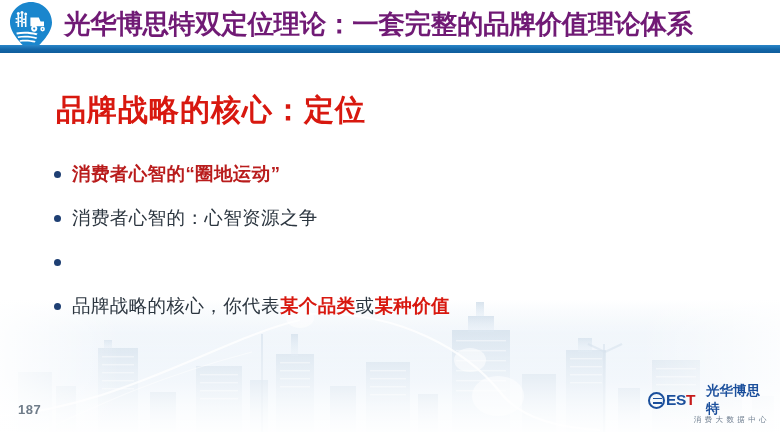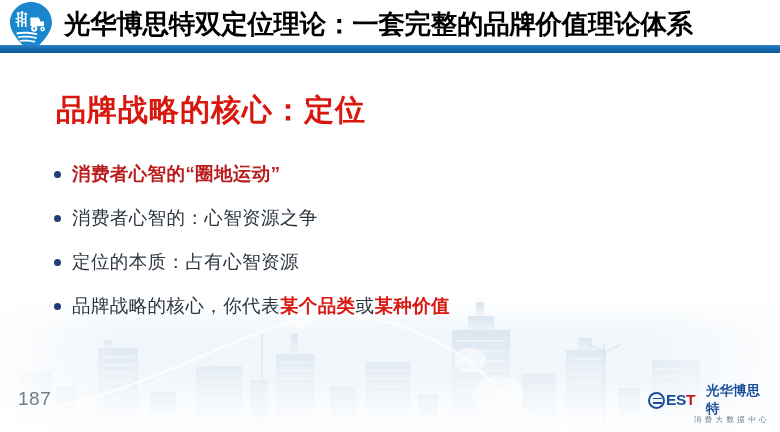--- a/index.html
+++ b/index.html
@@ -38,21 +38,21 @@
 
   .header-title {
     position: absolute;
     left: 64px;
     top: 4px;
     width: 710px;
     height: 40px;
     line-height: 40px;
     font-size: 26.5px;
     font-weight: bold;
-    color: #000000;
+    color: #701a75;
     letter-spacing: -0.3px;
     white-space: nowrap;
     font-family: "Liberation Sans", "DejaVu Sans", sans-serif;
   }
   .header-rule-shade {
     position: absolute;
     left: 0;
     top: 45px;
     width: 780px;
     height: 8px;
@@ -138,23 +138,23 @@
   }
   .bullet .hl {
     color: #d8180f;
     font-weight: bold;
   }
 
   
   .page-number {
     position: absolute;
     left: 18px;
-    top: 388px;
-    font-size: 19px;
-    font-weight: normal;
+    top: 402px;
+    font-size: 13px;
+    font-weight: bold;
     color: #6f7c89;
     letter-spacing: 0.5px;
   }
 
   .footer-logo {
     position: absolute;
     right: 8px;
     top: 390px;
     width: 124px;
     height: 34px;
@@ -373,21 +373,20 @@
         <span>消费者心智的“圈地运动”</span>
       </div>
 
       <div class="bullet">
         <span class="dot"></span>
         <span>消费者心智的：心智资源之争</span>
       </div>
 
       <div class="bullet">
         <span class="dot"></span>
-        <span>定位的本质：占有心智资源</span>
       </div>
 
       <div class="bullet">
         <span class="dot"></span>
         <span>品牌战略的核心，你代表</span><span class="hl">某个品类</span><span>或</span><span class="hl">某种价值</span>
       </div>
 
     </div>
   </div>
 

